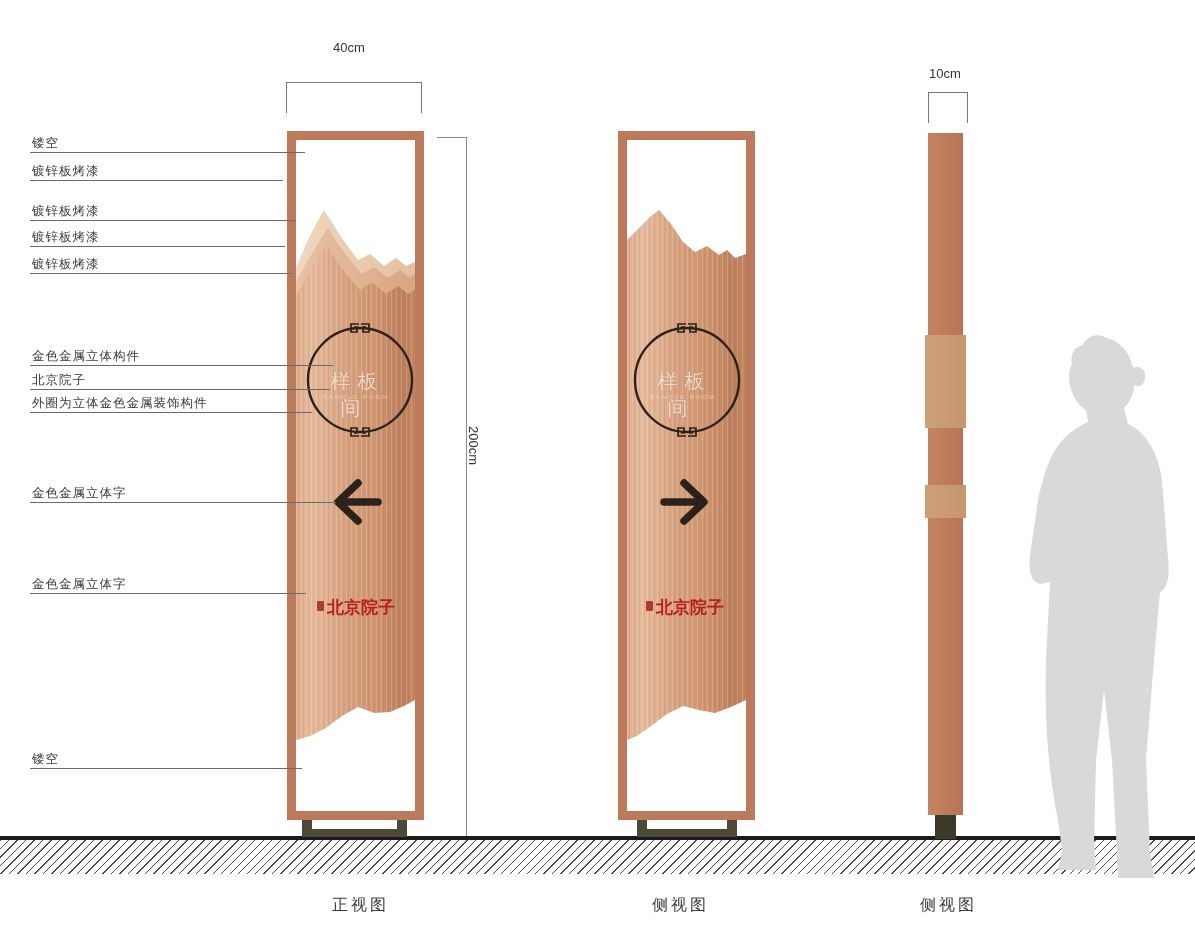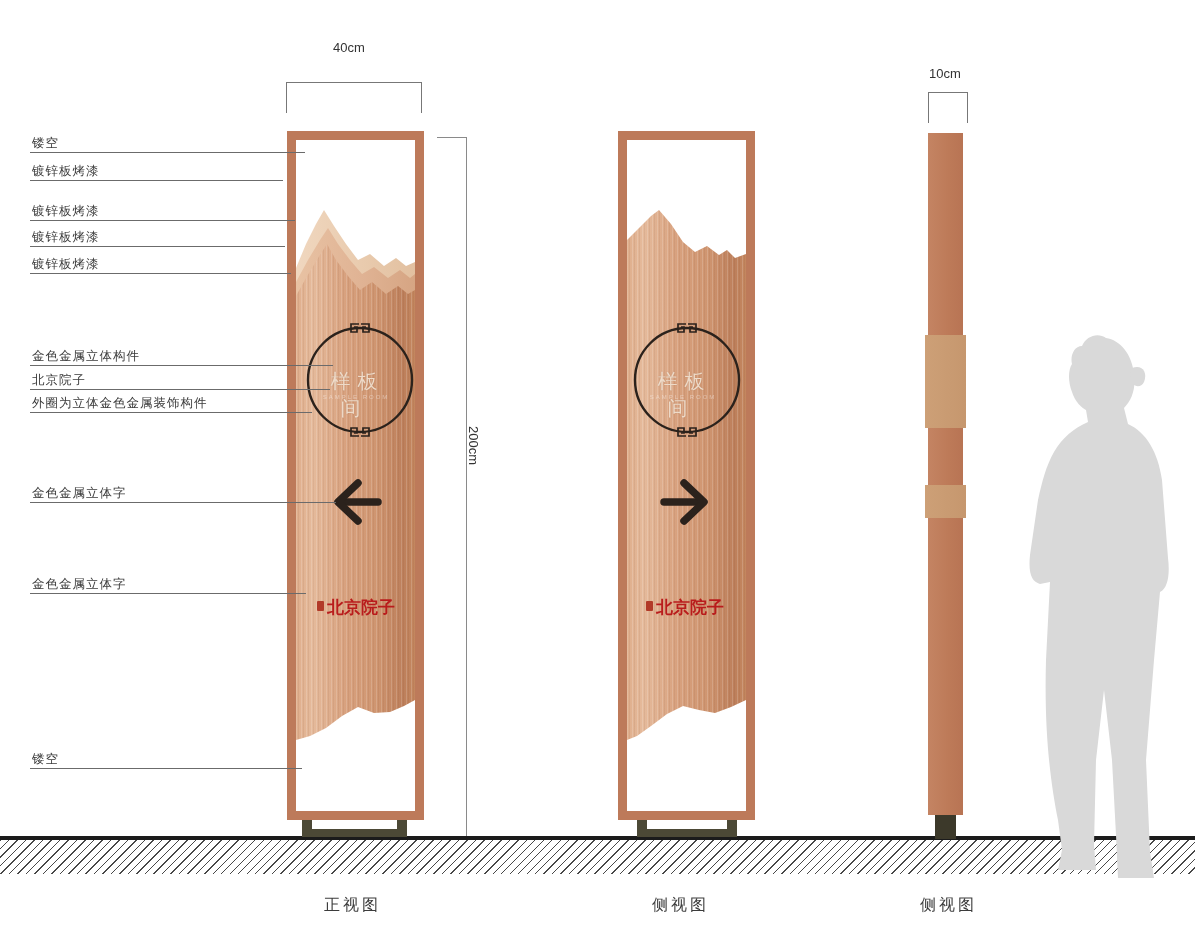--- a/index.html
+++ b/index.html
@@ -188,17 +188,17 @@
   </div>
   <div class="callout" style="top:576px;">
     <span class="co-label">金色金属立体字</span>
       <span class="co-line" style="width:276px;"></span>
   </div>
   <div class="callout" style="top:751px;">
     <span class="co-label">镂空</span>
       <span class="co-line" style="width:272px;"></span>
   </div>
 
-  <div class="view-label" style="left:324px;">正视图</div>
+  <div class="view-label" style="left:332px;">正视图</div>
   <div class="view-label" style="left:652px;">侧视图</div>
   <div class="view-label" style="left:920px;">侧视图</div>
 
 </div>
 
 </body></html>

